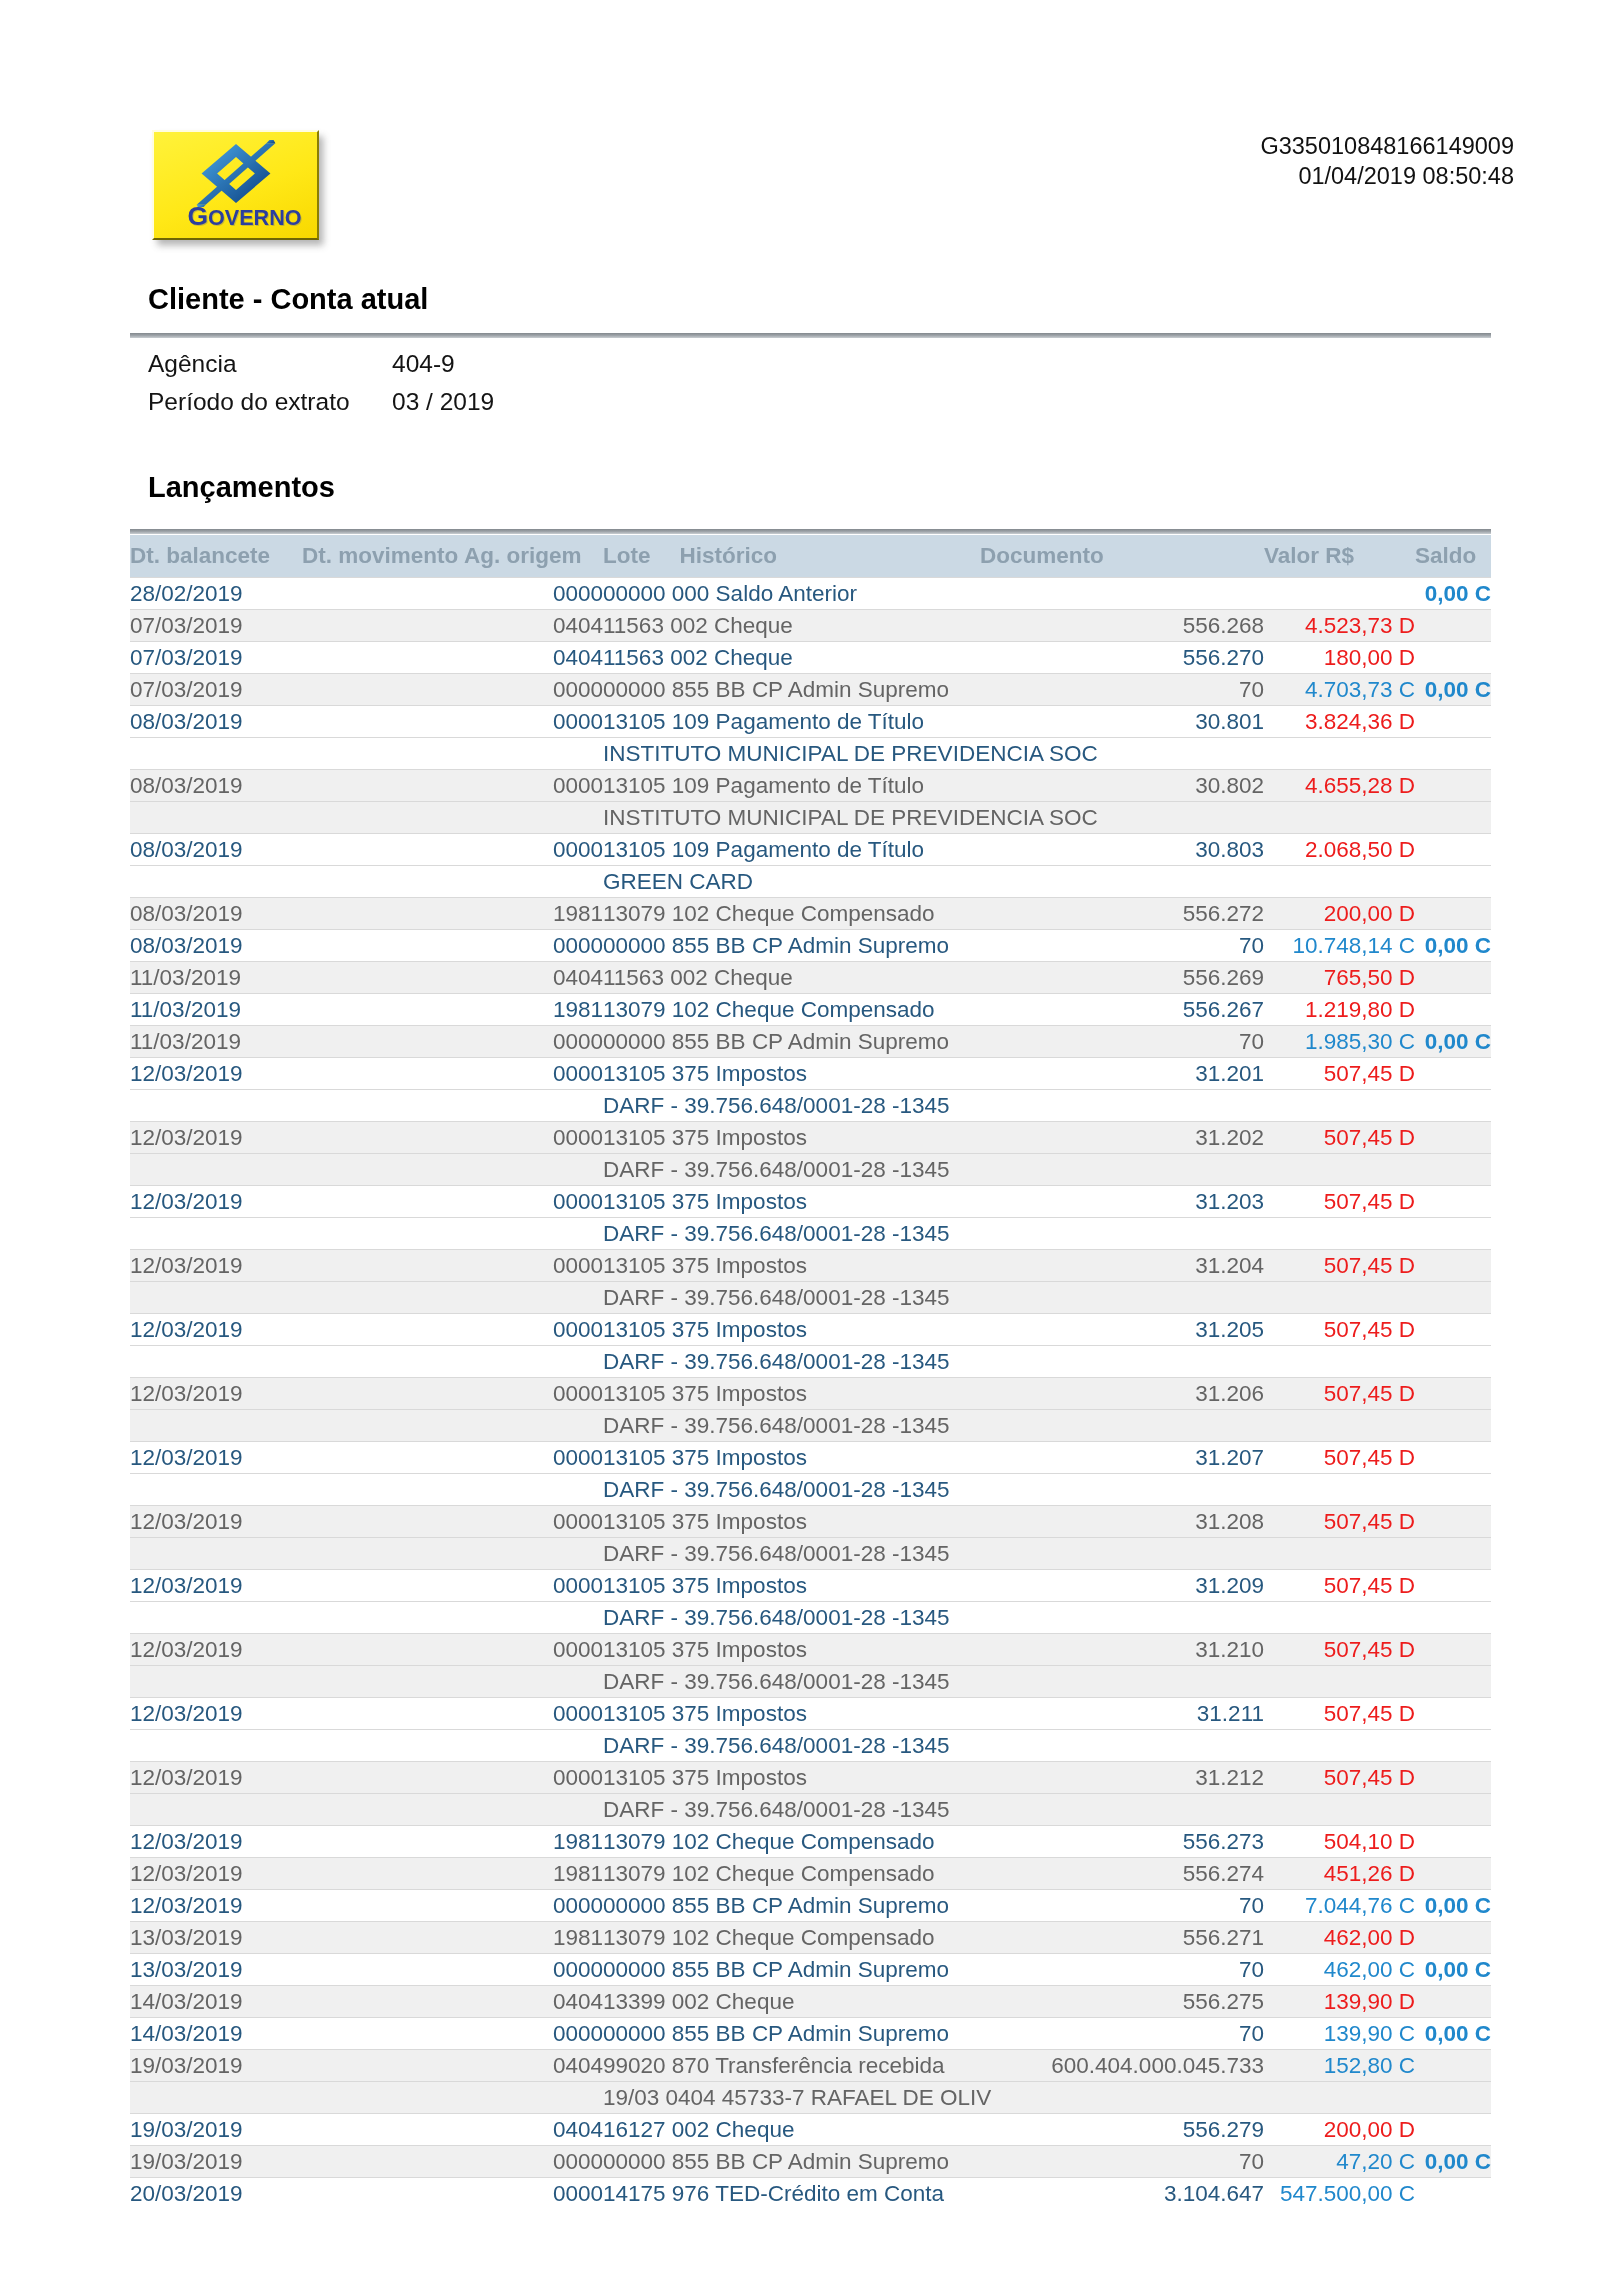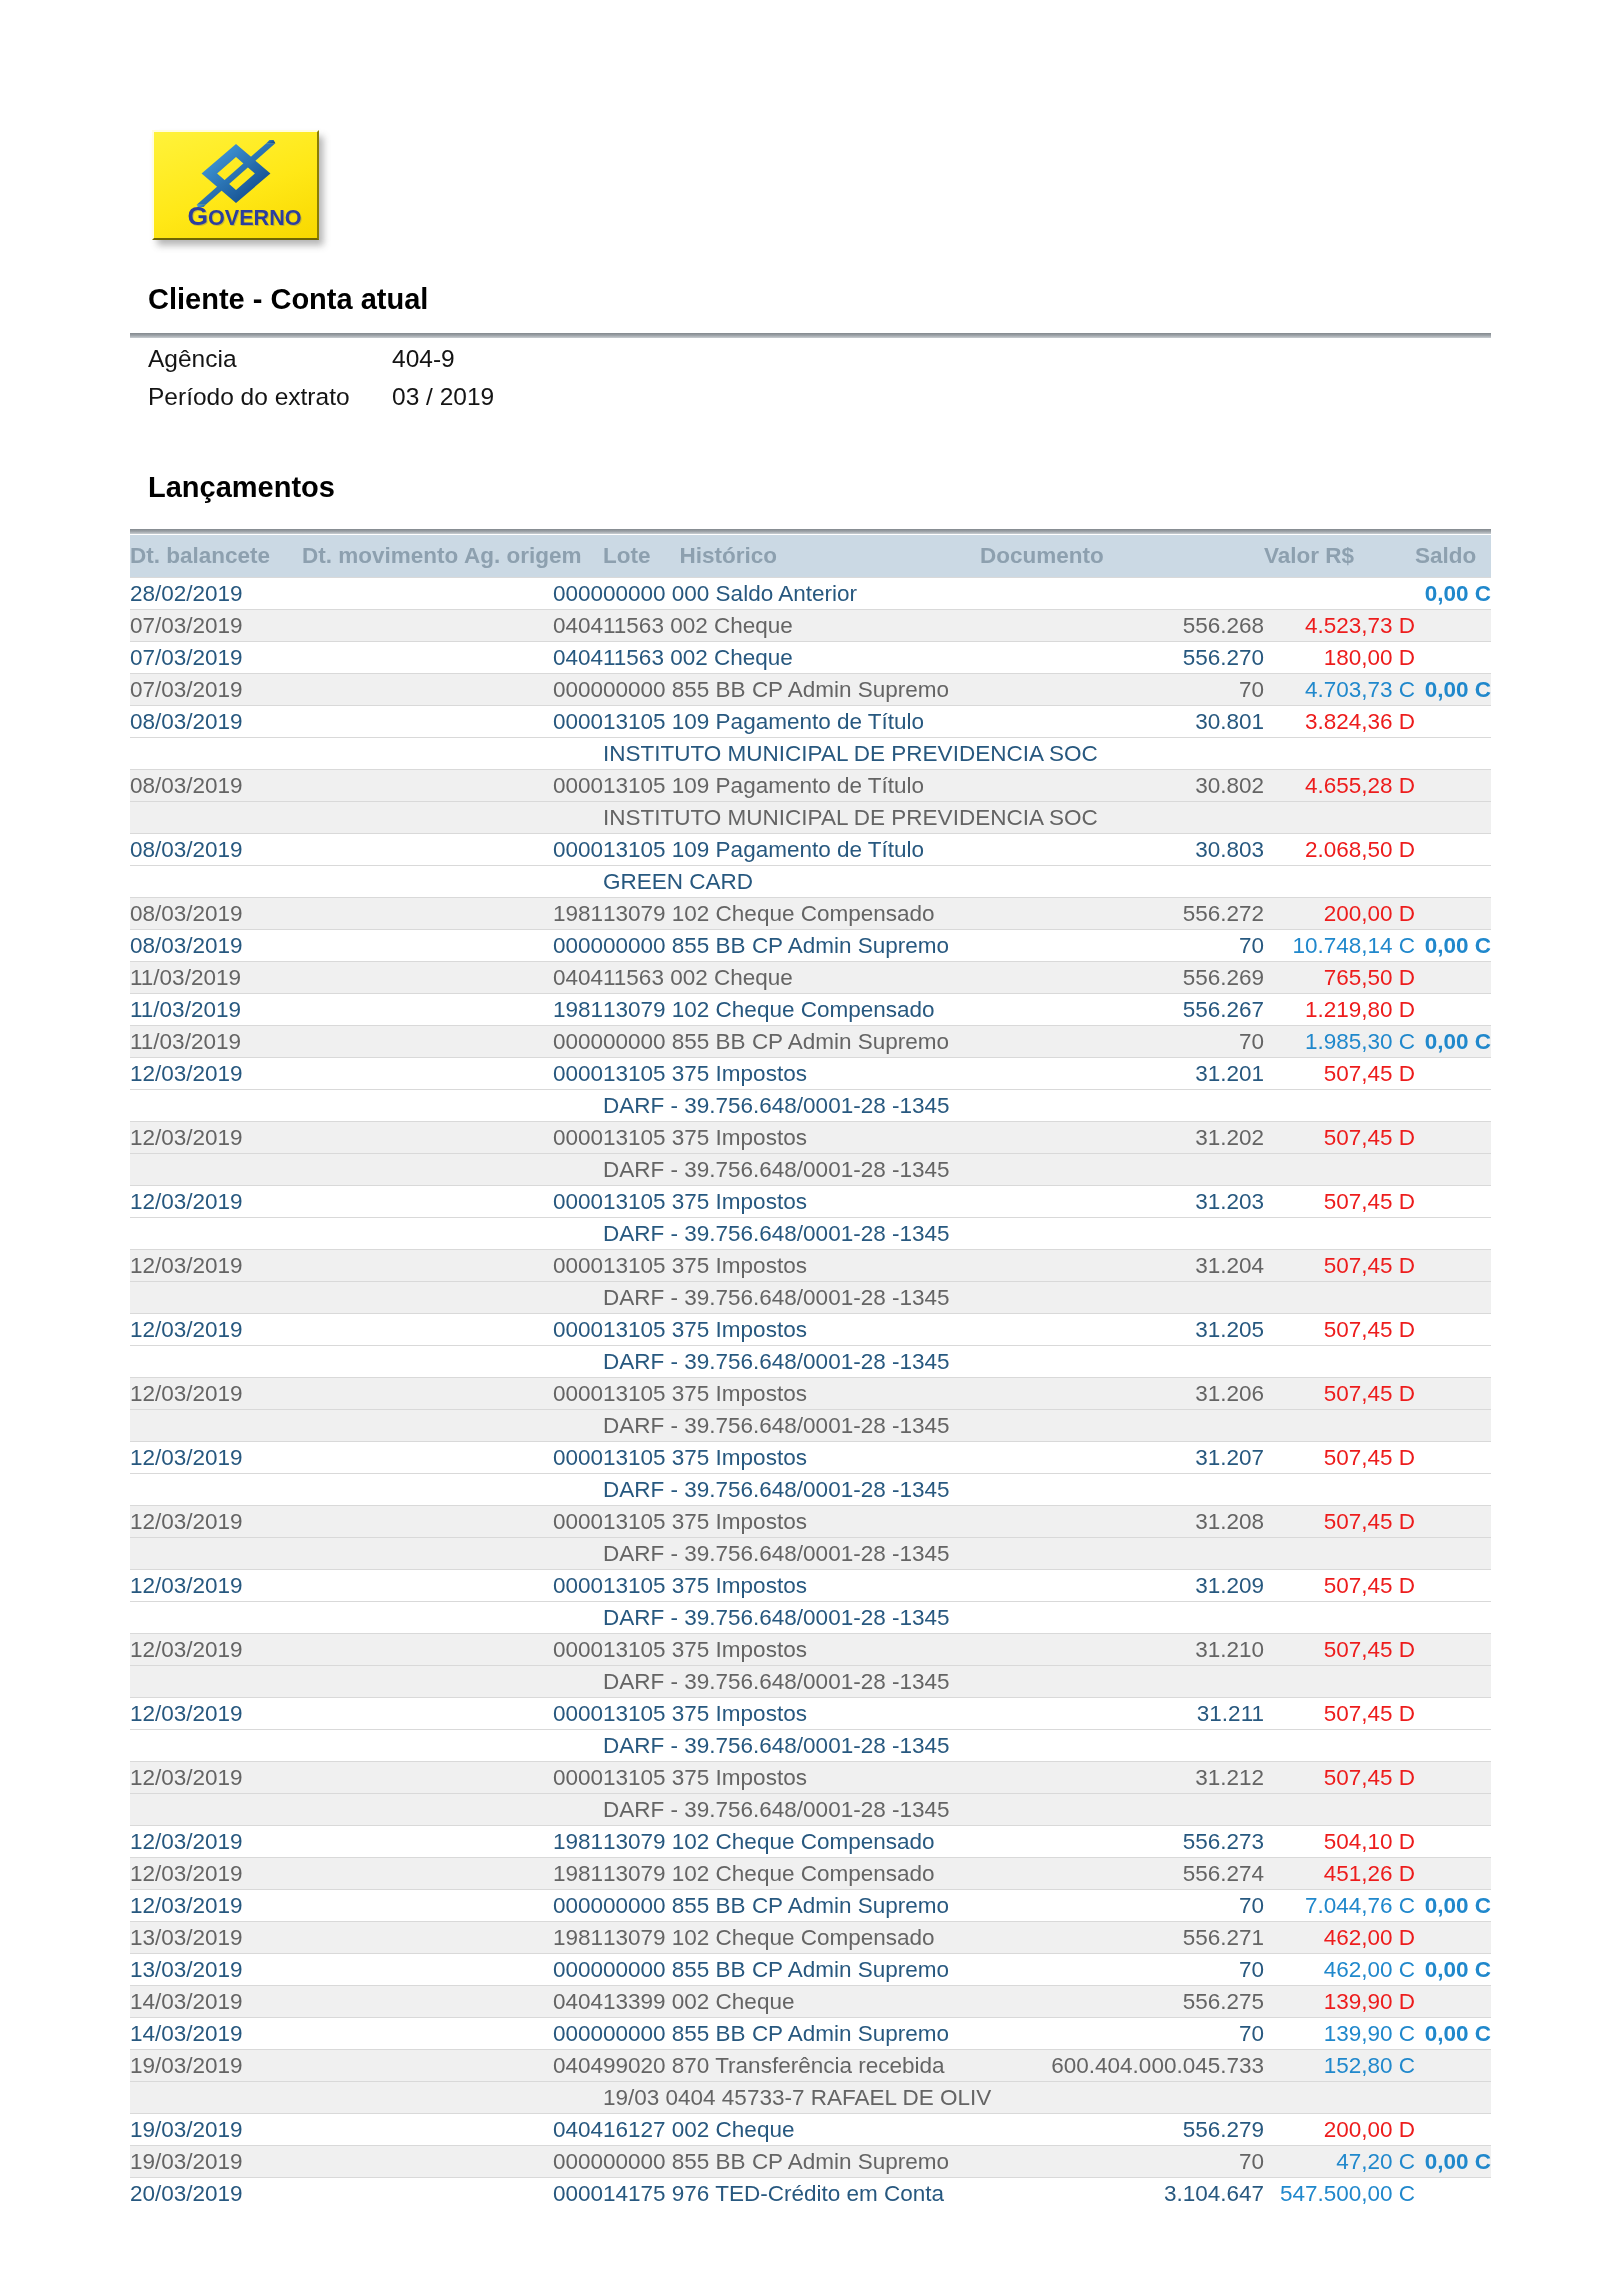--- a/index.html
+++ b/index.html
@@ -33,21 +33,21 @@
   #client-title{top:283px;}
   #entries-title{top:471px;}
   .rule{
     position:absolute; left:130px; width:1361px; height:4.9px;
     background:linear-gradient(180deg,#83898e 0%,#9aa0a5 45%,#c9ced2 100%);
   }
   #rule1{top:333px;}
   #rule2{top:529px;}
   
   .account{position:absolute; left:148px; top:345px; font-size:24.5px; color:#141414;}
-  .acct-row{display:flex; height:38px; align-items:flex-start;}
+  .acct-row{display:flex; height:38px; align-items:center;}
   .acct-label{width:244px; flex:0 0 244px;}
   .acct-extra{margin-left:27.4px;}
   
   table.ledger{
     position:absolute; left:130px; top:535px; width:1361px;
     border-collapse:collapse; table-layout:fixed; font-size:22.5px;
   }
   .ledger th{
     background:#cbd9e4; color:#8da0af; font-weight:bold; height:42px;
     vertical-align:middle; white-space:nowrap; overflow:hidden; padding:0;
@@ -88,20 +88,24 @@
         </linearGradient>
       </defs>
       <path d="M50 4 L92 40 L50 76 L8 40 Z M50 20 L27 40 L50 60 L73 40 Z" fill="url(#bbg)" fill-rule="evenodd"></path>
       <polygon points="2,78 13,78 98,3 87,3" fill="url(#bbg)"></polygon>
       <polygon points="2,78 13,78 6,86" fill="url(#bbg)"></polygon>
       <polygon points="87,3 98,3 94,-4" fill="url(#bbg)"></polygon>
     </svg>
     <div class="governo">GOVERNO</div>
   </div>
 
+  <div class="doc-meta">
+    <div>G335010848166149009</div>
+    <div>01/04/2019 08:50:48</div>
+  </div>
 
   <div class="section-title" id="client-title">Cliente - Conta atual</div>
   <div class="rule" id="rule1"></div>
 
   <div class="account">
     <div class="acct-row">
       <span class="acct-label">Agência</span>
       <span class="acct-value">404-9</span>
       <span class="acct-extra"></span>
     </div>

